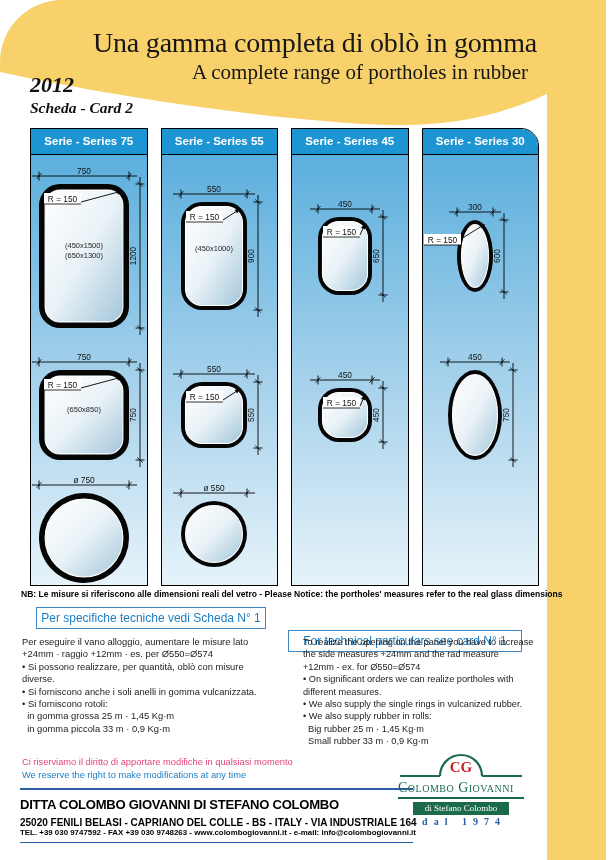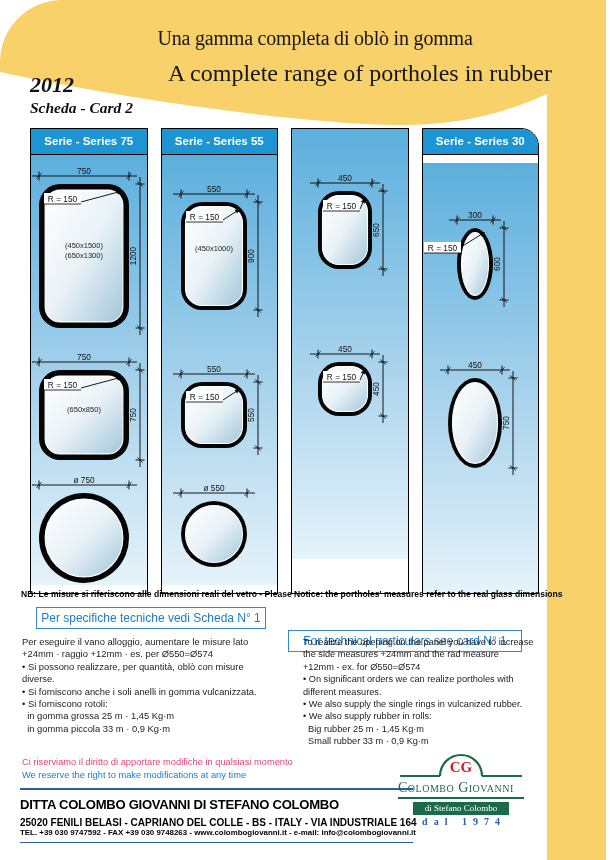--- a/index.html
+++ b/index.html
@@ -8,23 +8,23 @@
     font-family:"Liberation Sans",sans-serif;color:#111;
   }
   
   .yellow-bg{position:absolute;left:0;top:0;width:606px;height:860px;
     background:#F8D16B;border-top-left-radius:62px;}
   .white-cap{position:absolute;left:0;top:60px;width:547px;height:80px;display:block;}
   .content-bg{position:absolute;left:0;top:139px;width:547px;height:721px;background:#fff;}
 
   
   .title-it{position:absolute;top:27px;left:70px;width:490px;text-align:center;
-    font-family:"Liberation Serif",serif;font-size:20px;letter-spacing:-0.2px;color:#161616;}
+    font-family:"Liberation Serif",serif;font-size:28px;letter-spacing:-0.2px;color:#161616;}
   .title-en{position:absolute;top:60px;left:150px;width:420px;text-align:center;
-    font-family:"Liberation Serif",serif;font-size:24px;color:#161616;}
+    font-family:"Liberation Serif",serif;font-size:21px;color:#161616;}
   .year{position:absolute;top:72px;left:30px;font-family:"Liberation Serif",serif;
     font-style:italic;font-weight:bold;font-size:22px;}
   .card{position:absolute;top:99px;left:30px;font-family:"Liberation Serif",serif;
     font-style:italic;font-weight:bold;font-size:15.5px;}
 
   
   .series-row{position:absolute;left:30px;top:128px;width:509px;display:flex;gap:13px;border-radius:22px;}
   .col{flex:1;border:1.6px solid #000;background:#fff;}
   .col-round{border-top-right-radius:18px;overflow:hidden;}
   .col-head{height:25px;line-height:25px;text-align:center;background:#1D95D3;color:#fff;
@@ -246,20 +246,21 @@
             <line x1="85" y1="15.5" x2="85" y2="24.5" stroke="#000" stroke-width="0.9"></line>
             <line x1="82.5" y1="22.8" x2="87.5" y2="17.2" stroke="#000" stroke-width="0.8"></line>
             <text class="dl" x="52" y="17.5" text-anchor="middle">ø 550</text>
             <ellipse cx="52" cy="61" rx="33" ry="33" fill="#050505"></ellipse>
             <ellipse cx="52" cy="61" rx="28.5" ry="28.5" fill="url(#g1_2)" stroke="#fff" stroke-width="1.1"></ellipse>
           </svg>
         </div>
       </div>
     </div>
     <div class="col">
+      <div class="col-head">Serie - Series 45</div>
       <div class="col-body">
         <div class="cell" style="height: 192px;">
           <svg width="114" height="192" viewBox="0 0 114 192">
             <defs>
               <linearGradient id="g2_0" x1="0" y1="0" x2="1" y2="1">
                 <stop offset="0" stop-color="#ffffff"></stop>
                 <stop offset="0.5" stop-color="#e9f2f7"></stop>
                 <stop offset="1" stop-color="#a3c6da"></stop>
               </linearGradient>
             </defs>
@@ -312,21 +313,21 @@
             <text class="dl" x="48.5" y="58.5" text-anchor="middle">R = 150</text>
             <line x1="67" y1="59" x2="69.93098527849408" y2="52.55183238731303" stroke="#000" stroke-width="0.9"></line>
             <polygon points="72,48 71.93379152891181,53.46219886477563 67.92817902807634,51.641465909850425" fill="#000"></polygon>
           </svg>
         </div>
       </div>
     </div>
     <div class="col col-round">
       <div class="col-head">Serie - Series 30</div>
       <div class="col-body">
-        <div class="cell" style="height: 192px; margin-top: 8px;">
+        <div class="cell" style="height: 192px;">
           <svg width="114" height="192" viewBox="0 0 114 192">
             <defs>
               <linearGradient id="g3_0" x1="0" y1="0" x2="1" y2="1">
                 <stop offset="0" stop-color="#ffffff"></stop>
                 <stop offset="0.5" stop-color="#e9f2f7"></stop>
                 <stop offset="1" stop-color="#a3c6da"></stop>
               </linearGradient>
             </defs>
             <line x1="26" y1="57" x2="78" y2="57" stroke="#000" stroke-width="0.9"></line>
             <line x1="34" y1="52.5" x2="34" y2="61.5" stroke="#000" stroke-width="0.9"></line>

